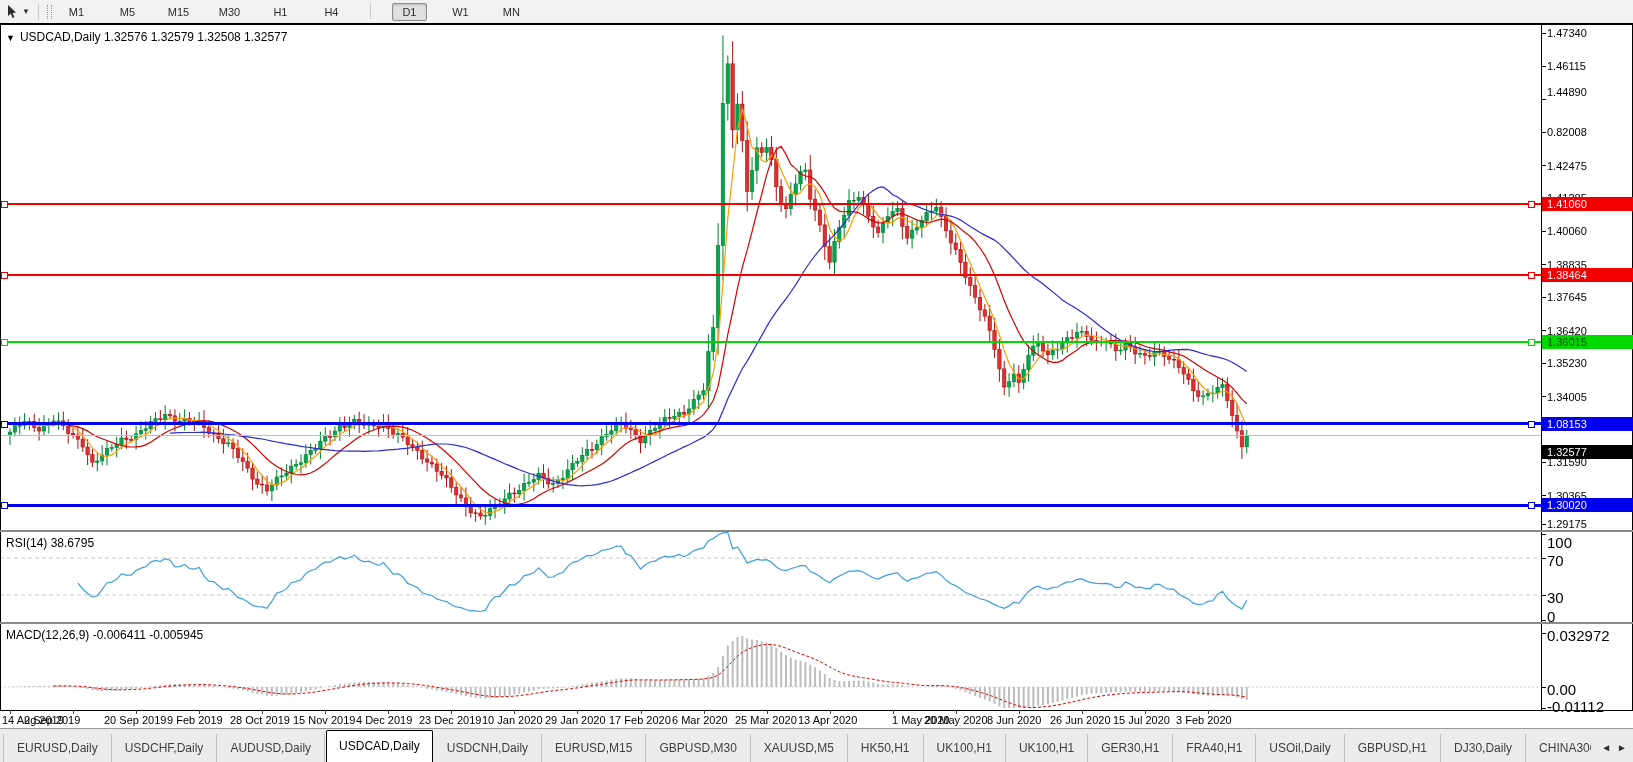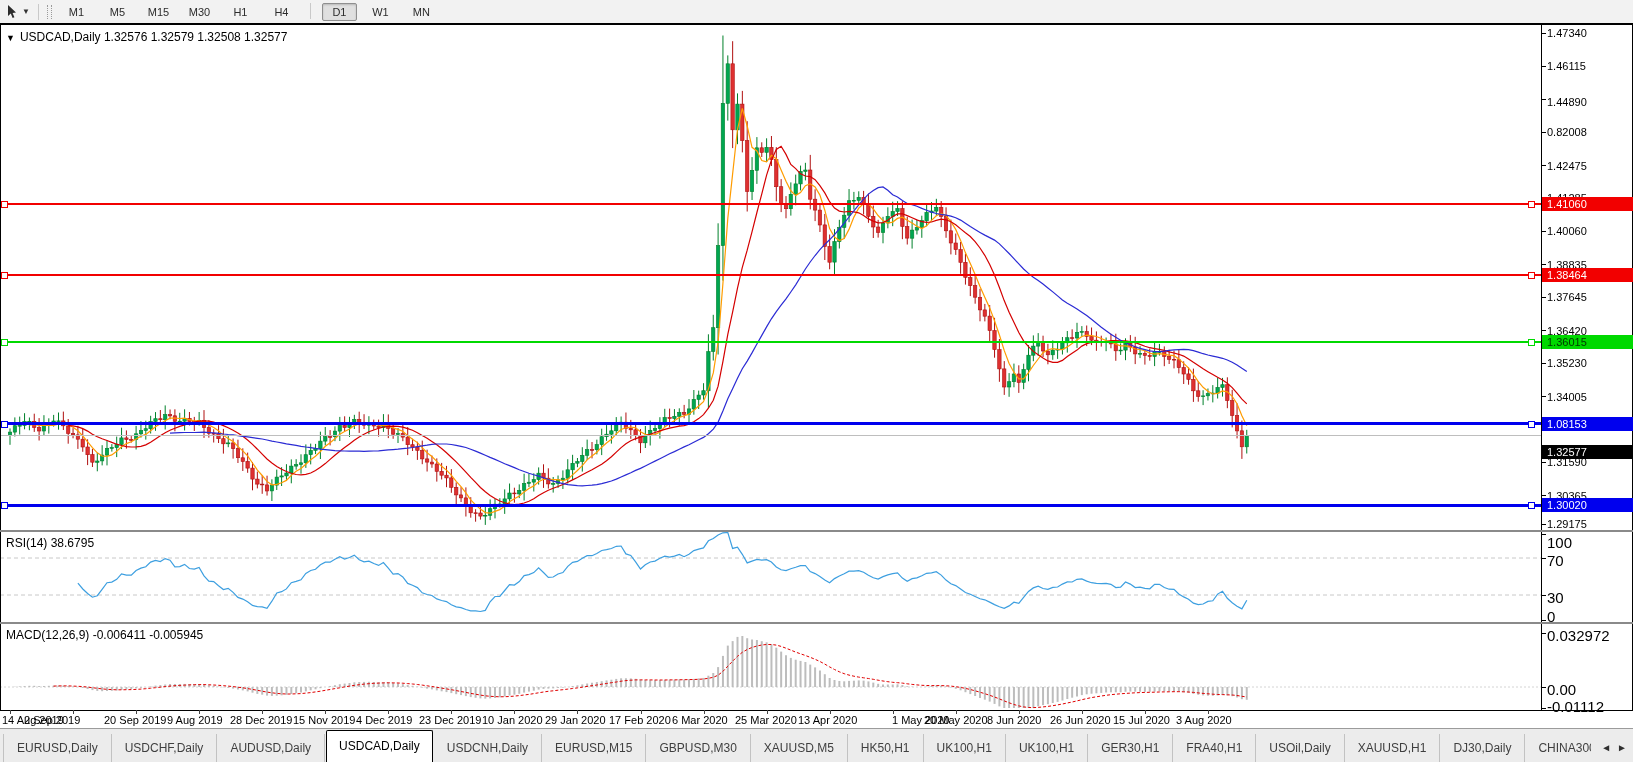--- a/index.html
+++ b/index.html
@@ -5,21 +5,21 @@
   html,body{margin:0;padding:0;background:#fff;}
   #app{position:relative;width:1633px;height:762px;background:#ffffff;overflow:hidden;
        font-family:"Liberation Sans","DejaVu Sans",sans-serif;-webkit-font-smoothing:antialiased;}
   
   #toolbar{position:absolute;left:0;top:0;width:1633px;height:23px;background:#f2f2f2;
            display:flex;align-items:center;gap:2px;padding-left:4px;box-sizing:border-box;}
   .tool-ico{width:16px;height:16px;display:inline-flex;align-items:center;justify-content:center;}
   .caret{font-size:8px;color:#333;margin-right:2px;cursor:default;}
   .vsep{width:1px;height:16px;background:#c9c9c9;margin:0 4px;}
   .grip{width:3px;height:14px;border-left:1px dotted #9a9a9a;border-right:1px dotted #9a9a9a;margin:0 5px 0 2px;}
-  #tf-buttons{display:flex;gap:6px;}
+  #tf-buttons{display:flex;gap:16px;}
   .tf-btn{min-width:25px;text-align:center;font-size:11px;color:#2c2c2c;padding:2px 4px;border:1px solid transparent;border-radius:2px;cursor:default;}
   .tf-btn.active{background:#e0e0e0;border:1px solid #8f8f8f;box-shadow:inset 0 1px 2px rgba(0,0,0,.18);}
   .tf-gap{width:1px;height:16px;background:#c9c9c9;margin:0 5px;}
   
   .abs{position:absolute;}
   #chart-title{position:absolute;left:6px;top:30px;font-size:12px;color:#000;z-index:6;}
   #chart-title .sym-caret{font-size:9px;margin-right:5px;}
   #rsi-label{position:absolute;left:6px;top:536px;font-size:12px;color:#000;z-index:6;}
   #macd-label{position:absolute;left:6px;top:628px;font-size:12px;color:#000;z-index:6;}
   #date-row{position:absolute;left:0;top:711px;width:1633px;height:17px;background:#fff;z-index:5;}
@@ -860,23 +860,23 @@
   <div id="macd-label">MACD(12,26,9) -0.006411 -0.005945</div>
 
   <div id="date-row">
       <div style="position: absolute; left: 10px; top: -1px; width: 1px; height: 4px; background: rgb(68, 68, 68);"></div>
       <div class="date-lbl" style="position: absolute; left: 2px;">14 Aug 2019</div>
       <div style="position: absolute; left: 73px; top: -1px; width: 1px; height: 4px; background: rgb(68, 68, 68);"></div>
       <div class="date-lbl" style="position: absolute; left: 24px; text-align: center;">2 Sep 2019</div>
       <div style="position: absolute; left: 136px; top: -1px; width: 1px; height: 4px; background: rgb(68, 68, 68);"></div>
       <div class="date-lbl" style="position: absolute; left: 104px;">20 Sep 2019</div>
       <div style="position: absolute; left: 199px; top: -1px; width: 1px; height: 4px; background: rgb(68, 68, 68);"></div>
-      <div class="date-lbl" style="position: absolute; left: 167px;">9 Aug 2019</div>
+      <div class="date-lbl" style="position: absolute; left: 167px;">9 Feb 2019</div>
       <div style="position: absolute; left: 262px; top: -1px; width: 1px; height: 4px; background: rgb(68, 68, 68);"></div>
-      <div class="date-lbl" style="position: absolute; left: 230px;">28 Dec 2019</div>
+      <div class="date-lbl" style="position: absolute; left: 230px;">28 Oct 2019</div>
       <div style="position: absolute; left: 325px; top: -1px; width: 1px; height: 4px; background: rgb(68, 68, 68);"></div>
       <div class="date-lbl" style="position: absolute; left: 293px;">15 Nov 2019</div>
       <div style="position: absolute; left: 388px; top: -1px; width: 1px; height: 4px; background: rgb(68, 68, 68);"></div>
       <div class="date-lbl" style="position: absolute; left: 356px;">4 Dec 2019</div>
       <div style="position: absolute; left: 451px; top: -1px; width: 1px; height: 4px; background: rgb(68, 68, 68);"></div>
       <div class="date-lbl" style="position: absolute; left: 419px;">23 Dec 2019</div>
       <div style="position: absolute; left: 514px; top: -1px; width: 1px; height: 4px; background: rgb(68, 68, 68);"></div>
       <div class="date-lbl" style="position: absolute; left: 482px;">10 Jan 2020</div>
       <div style="position: absolute; left: 577px; top: -1px; width: 1px; height: 4px; background: rgb(68, 68, 68);"></div>
       <div class="date-lbl" style="position: absolute; left: 545px;">29 Jan 2020</div>
@@ -892,61 +892,61 @@
       <div class="date-lbl" style="position: absolute; left: 861px; margin-left: 31px;">1 May 2020</div>
       <div style="position: absolute; left: 956px; top: -1px; width: 1px; height: 4px; background: rgb(68, 68, 68);"></div>
       <div class="date-lbl" style="position: absolute; left: 924px;">20 May 2020</div>
       <div style="position: absolute; left: 1019px; top: -1px; width: 1px; height: 4px; background: rgb(68, 68, 68);"></div>
       <div class="date-lbl" style="position: absolute; left: 987px;">8 Jun 2020</div>
       <div style="position: absolute; left: 1082px; top: -1px; width: 1px; height: 4px; background: rgb(68, 68, 68);"></div>
       <div class="date-lbl" style="position: absolute; left: 1050px;">26 Jun 2020</div>
       <div style="position: absolute; left: 1145px; top: -1px; width: 1px; height: 4px; background: rgb(68, 68, 68);"></div>
       <div class="date-lbl" style="position: absolute; left: 1113px;">15 Jul 2020</div>
       <div style="position: absolute; left: 1208px; top: -1px; width: 1px; height: 4px; background: rgb(68, 68, 68);"></div>
-      <div class="date-lbl" style="position: absolute; left: 1176px;">3 Aug 2020</div>
+      <div class="date-lbl" style="position: absolute; left: 1176px;">3 Feb 2020</div>
     </div>
 
   <div id="tabbar">
     <div id="tab-strip">
         <div class="tab">EURUSD,Daily</div>
         <div class="tab">USDCHF,Daily</div>
         <div class="tab">AUDUSD,Daily</div>
         <div class="tab active">USDCAD,Daily</div>
         <div class="tab">USDCNH,Daily</div>
         <div class="tab">EURUSD,M15</div>
         <div class="tab">GBPUSD,M30</div>
         <div class="tab">XAUUSD,M5</div>
         <div class="tab">HK50,H1</div>
         <div class="tab">UK100,H1</div>
         <div class="tab">UK100,H1</div>
         <div class="tab">GER30,H1</div>
         <div class="tab">FRA40,H1</div>
         <div class="tab">USOil,Daily</div>
-        <div class="tab">XAUUSD,H1</div>
+        <div class="tab">GBPUSD,H1</div>
         <div class="tab">DJ30,Daily</div>
         <div class="tab">CHINA300,H4</div>
       </div>
     <div id="tab-arrows">
       <span>◄</span>
       <span>►</span>
     </div>
   </div>
 <div style="position: absolute; left: 0px; top: 23px; width: 1633px; height: 2px; background: rgb(0, 0, 0); z-index: 4;"></div>
     <div style="position: absolute; left: 1541px; top: 25px; width: 1px; height: 685px; background: rgb(0, 0, 0); z-index: 4;"></div>
     <div style="position: absolute; left: 0px; top: 25px; width: 1px; height: 685px; background: rgb(0, 0, 0); z-index: 4;"></div>
     <div style="position: absolute; left: 1632px; top: 25px; width: 1px; height: 685px; background: rgb(0, 0, 0); z-index: 4;"></div>
     <div style="position: absolute; left: 0px; top: 530px; width: 1633px; height: 2px; background: rgb(138, 138, 138); z-index: 4;"></div>
     <div style="position: absolute; left: 0px; top: 622px; width: 1633px; height: 2px; background: rgb(138, 138, 138); z-index: 4;"></div>
     <div style="position: absolute; left: 0px; top: 710px; width: 1633px; height: 1px; background: rgb(0, 0, 0); z-index: 4;"></div>
     <div style="position: absolute; left: 1542px; top: 33px; width: 4px; height: 1px; background: rgb(0, 0, 0); z-index: 5;"></div>
     <div class="px-lbl" style="position: absolute; top: 27px;">1.47340</div>
     <div style="position: absolute; left: 1542px; top: 66px; width: 4px; height: 1px; background: rgb(0, 0, 0); z-index: 5;"></div>
     <div class="px-lbl" style="position: absolute; top: 60px;">1.46115</div>
     <div style="position: absolute; left: 1542px; top: 99px; width: 4px; height: 1px; background: rgb(0, 0, 0); z-index: 5;"></div>
-    <div class="px-lbl" style="position: absolute; top: 96px; text-align: right;">1.44890</div>
+    <div class="px-lbl" style="position: absolute; top: 86px; text-align: right;">1.44890</div>
     <div style="position: absolute; left: 1542px; top: 132px; width: 4px; height: 1px; background: rgb(0, 0, 0); z-index: 5;"></div>
     <div class="px-lbl" style="position: absolute; top: 126px;">0.82008</div>
     <div style="position: absolute; left: 1542px; top: 165px; width: 4px; height: 1px; background: rgb(0, 0, 0); z-index: 5;"></div>
     <div class="px-lbl" style="position: absolute; top: 160px;">1.42475</div>
     <div style="position: absolute; left: 1542px; top: 198px; width: 4px; height: 1px; background: rgb(0, 0, 0); z-index: 5;"></div>
     <div class="px-lbl" style="position: absolute; top: 192px;">1.41285</div>
     <div style="position: absolute; left: 1542px; top: 231px; width: 4px; height: 1px; background: rgb(0, 0, 0); z-index: 5;"></div>
     <div class="px-lbl" style="position: absolute; top: 225px;">1.40060</div>
     <div style="position: absolute; left: 1542px; top: 264px; width: 4px; height: 1px; background: rgb(0, 0, 0); z-index: 5;"></div>
     <div class="px-lbl" style="position: absolute; top: 259px;">1.38835</div>

